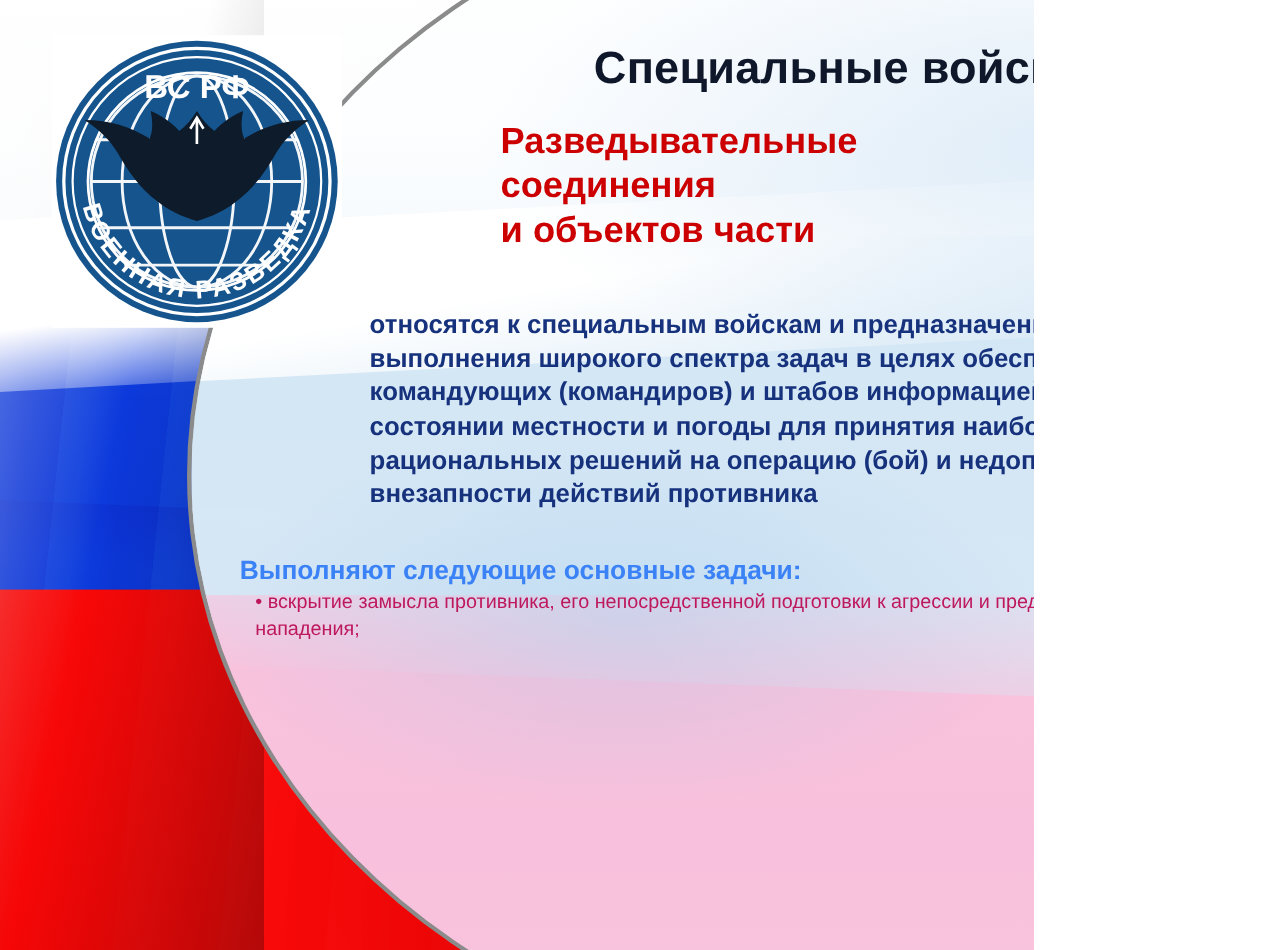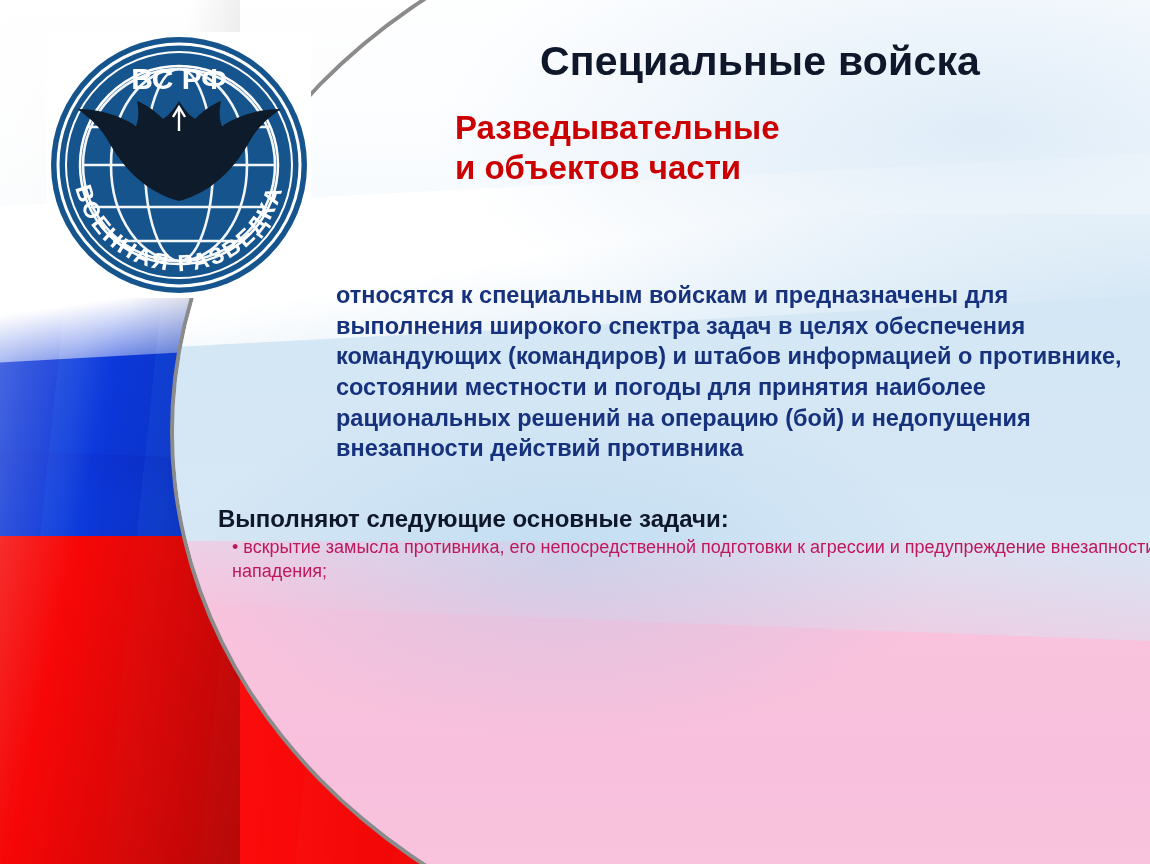--- a/index.html
+++ b/index.html
@@ -7,21 +7,21 @@
   body {
     font-family: "Liberation Sans", sans-serif;
     overflow:hidden;
     position:relative;
     background:#fff;
   }
 
   
   #slide{
     position:relative;
-    width:1150px; height:864px;
+    width:940px; height:864px;
     overflow:hidden;
   }
 
   
   .bg-flag{ position:absolute; inset:0; }
 
   .bg-white{
     position:absolute; left:0; top:0; width:100%; height:46%;
     background:linear-gradient(178deg,#ffffff 0%,#f7f9fb 55%,#eef3f8 100%);
   }
@@ -122,21 +122,21 @@
     color:#cc0000;
   }
   .para{
     position:absolute; left:336px; top:280px; width:795px;
     font-size:23.5px; font-weight:bold; line-height:1.305;
     color:#17327d;
   }
   .tasks-head{
     position:absolute; left:218px; top:505px; width:900px;
     font-size:24px; font-weight:bold; line-height:1.2;
-    color:#0f172a;
+    color:#3b82f6;
   }
   .tasks-list{
     position:absolute; left:232px; top:535px; width:928px;
     font-size:18px; line-height:1.34;
     color:#be185d;
   }
   .tasks-list p{ margin:0 0 1px 0; }
   .tasks-list p.just2{ text-align:justify; }
 </style>
 </head>
@@ -218,20 +218,21 @@
       <text font-family="Liberation Sans, sans-serif" font-size="23" font-weight="bold" fill="#ffffff" letter-spacing="2.6">
         <textPath href="#arcBottom" startOffset="50%" text-anchor="middle">ВОЕННАЯ РАЗВЕДКА</textPath>
       </text>
     </svg>
   </div>
 
   <div class="title-main">Специальные войска</div>
 
   <div class="title-sub">
     <div>Разведывательные</div>
+    <div>соединения</div>
     <div>и объектов части</div>
   </div>
 
   <div class="para">относятся к специальным войскам и предназначены для выполнения широкого спектра задач в целях обеспечения командующих (командиров) и штабов информацией о противнике, состоянии местности и погоды для принятия наиболее рациональных решений на операцию (бой) и недопущения внезапности действий противника</div>
 
   <div class="tasks-head">Выполняют следующие основные задачи:</div>
 
   <div class="tasks-list">
     <p>• вскрытие замысла противника, его непосредственной подготовки к агрессии и предупреждение внезапности нападения;</p>
   </div>

